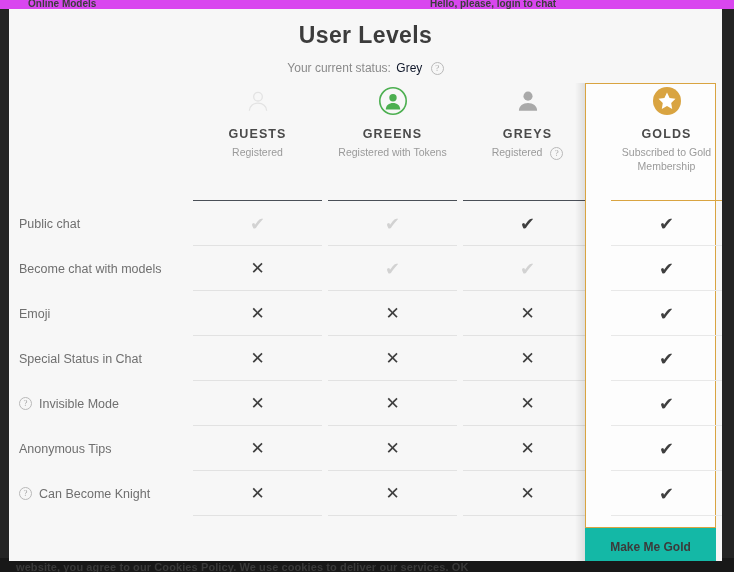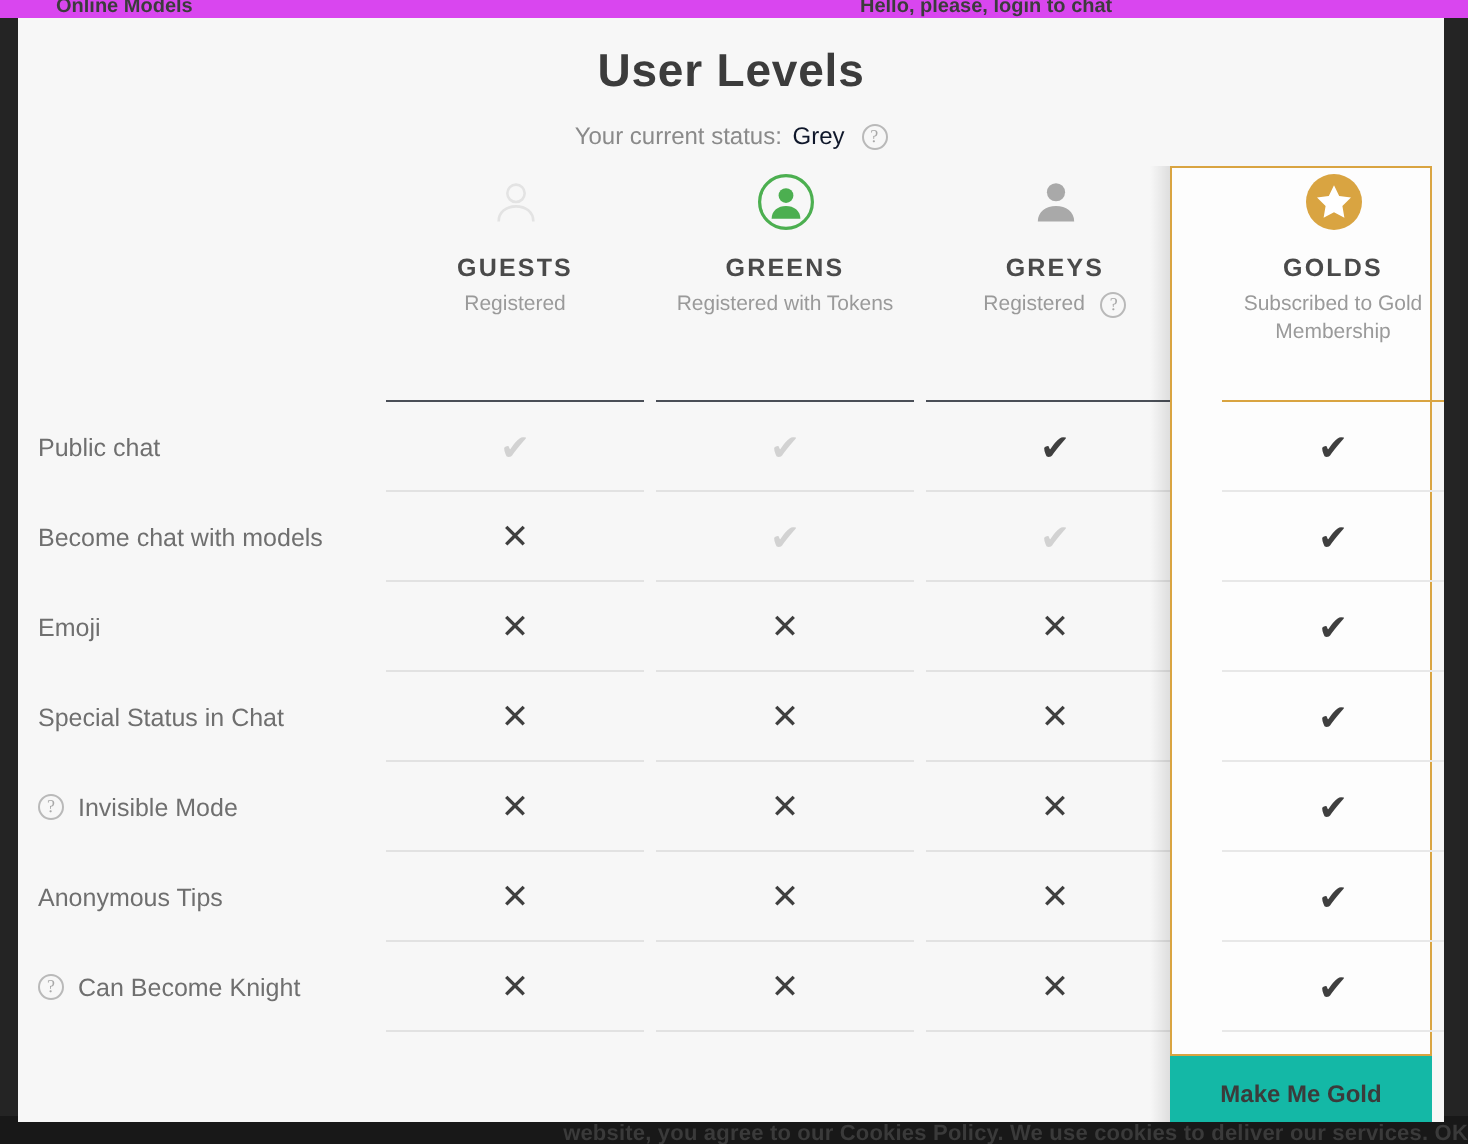--- a/index.html
+++ b/index.html
@@ -29,26 +29,27 @@
     position: absolute;
     bottom: 0; left: 0; right: 0;
     height: 14px;
     background: #181818;
     overflow: hidden;
   }
   .cookie-text {
     position: absolute;
     left: 0; right: 0;
     top: 3px;
-    text-align: right;
+    text-align: left;
     font-size: 11px;
     font-weight: bold;
     color: #3a3a3a;
     white-space: nowrap;
     letter-spacing: .1px;
+    padding-left: 16px;
   }
   .ghost-nav {
     position: absolute;
     top: -2px;
     font-size: 10px;
     font-weight: bold;
     color: #3c3c3c;
     white-space: nowrap;
   }
   .ghost-nav.left  { left: 28px; }

